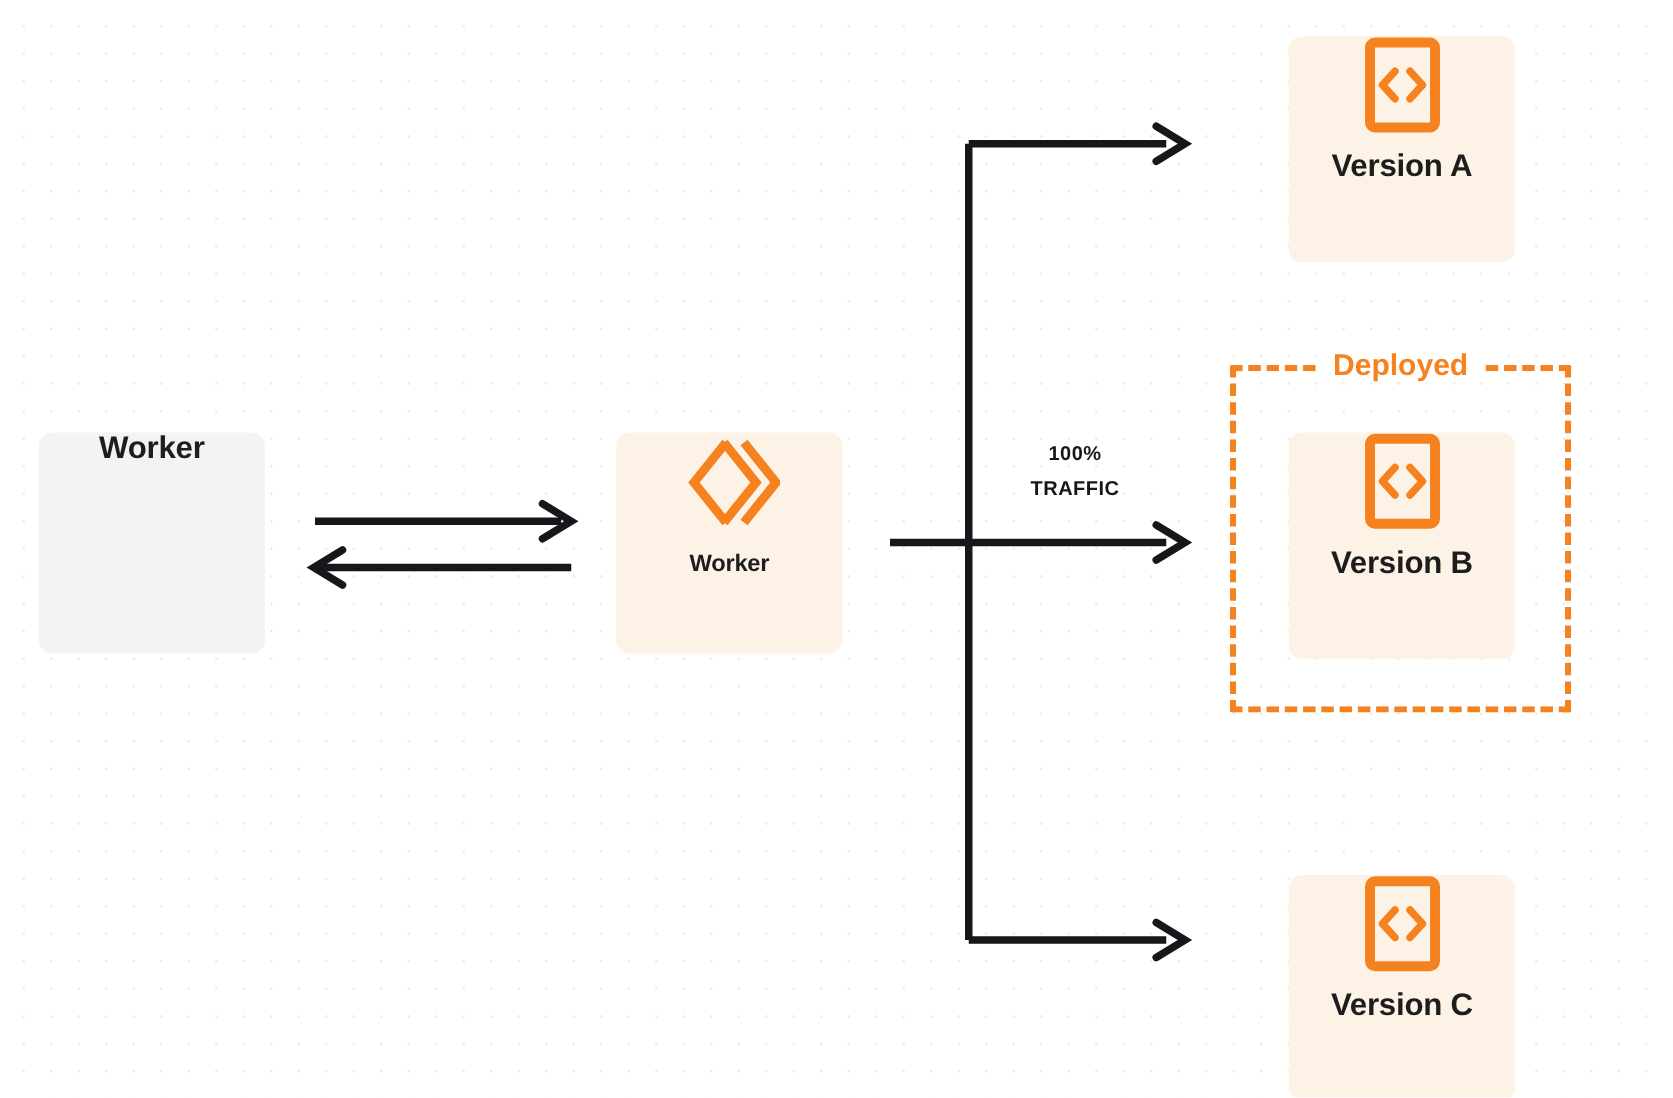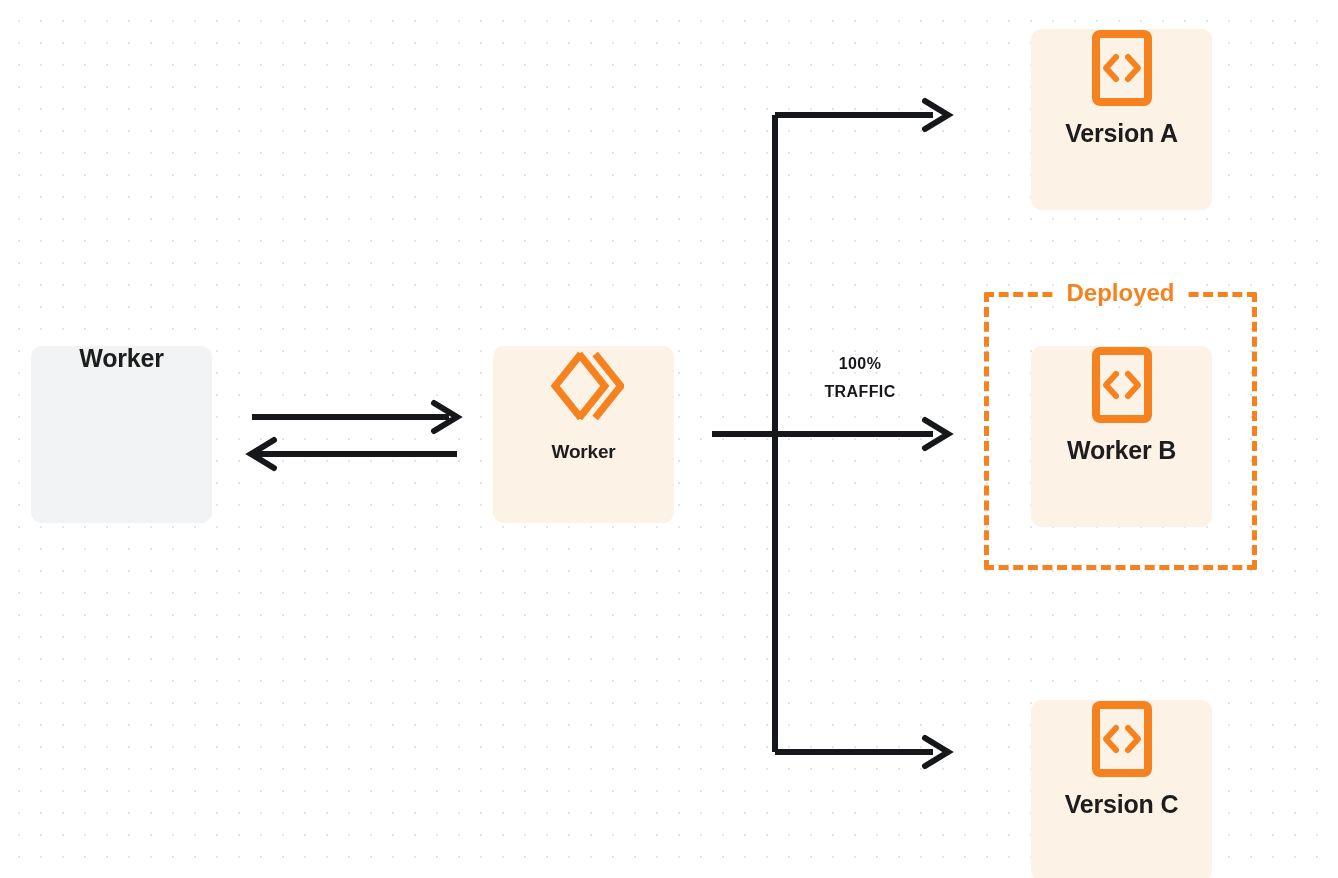--- a/index.html
+++ b/index.html
@@ -196,21 +196,21 @@
   </div>
 
   <div class="node version-node" id="version-b-node">
     <span class="icon-wrap">
       <svg width="62" height="78" viewBox="0 0 62 78" xmlns="http://www.w3.org/2000/svg">
         <rect x="5" y="5" width="52" height="68" rx="4" ry="4" fill="none" stroke="#f6821f" stroke-width="8"></rect>
         <polyline points="25,28 15,39 25,50" fill="none" stroke="#f6821f" stroke-width="6" stroke-linecap="round" stroke-linejoin="round"></polyline>
         <polyline points="37,28 47,39 37,50" fill="none" stroke="#f6821f" stroke-width="6" stroke-linecap="round" stroke-linejoin="round"></polyline>
       </svg>
     </span>
-    <span class="node-label">Worker B</span>
+    <span class="node-label">Version B</span>
   </div>
 
   <div class="node version-node" id="version-c-node">
     <span class="icon-wrap">
       <svg width="62" height="78" viewBox="0 0 62 78" xmlns="http://www.w3.org/2000/svg">
         <rect x="5" y="5" width="52" height="68" rx="4" ry="4" fill="none" stroke="#f6821f" stroke-width="8"></rect>
         <polyline points="25,28 15,39 25,50" fill="none" stroke="#f6821f" stroke-width="6" stroke-linecap="round" stroke-linejoin="round"></polyline>
         <polyline points="37,28 47,39 37,50" fill="none" stroke="#f6821f" stroke-width="6" stroke-linecap="round" stroke-linejoin="round"></polyline>
       </svg>
     </span>

